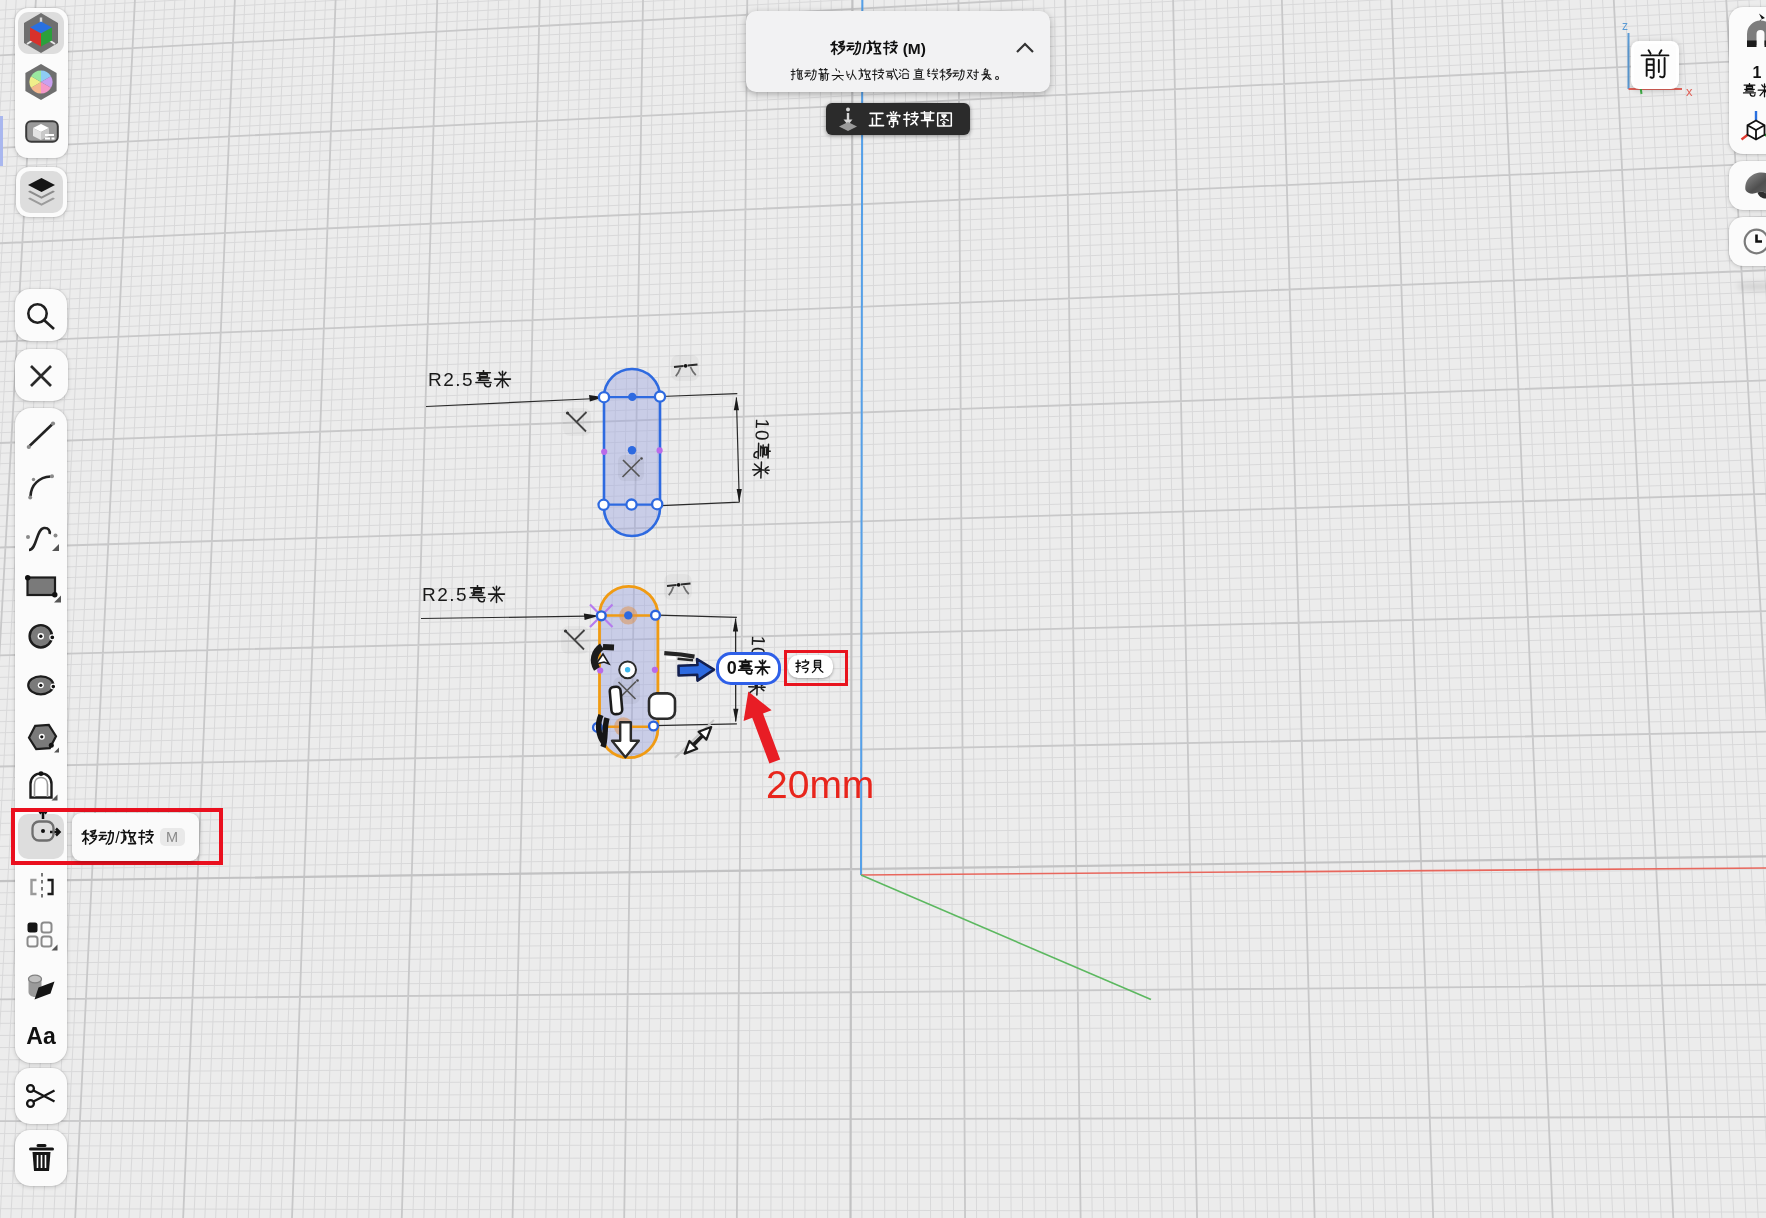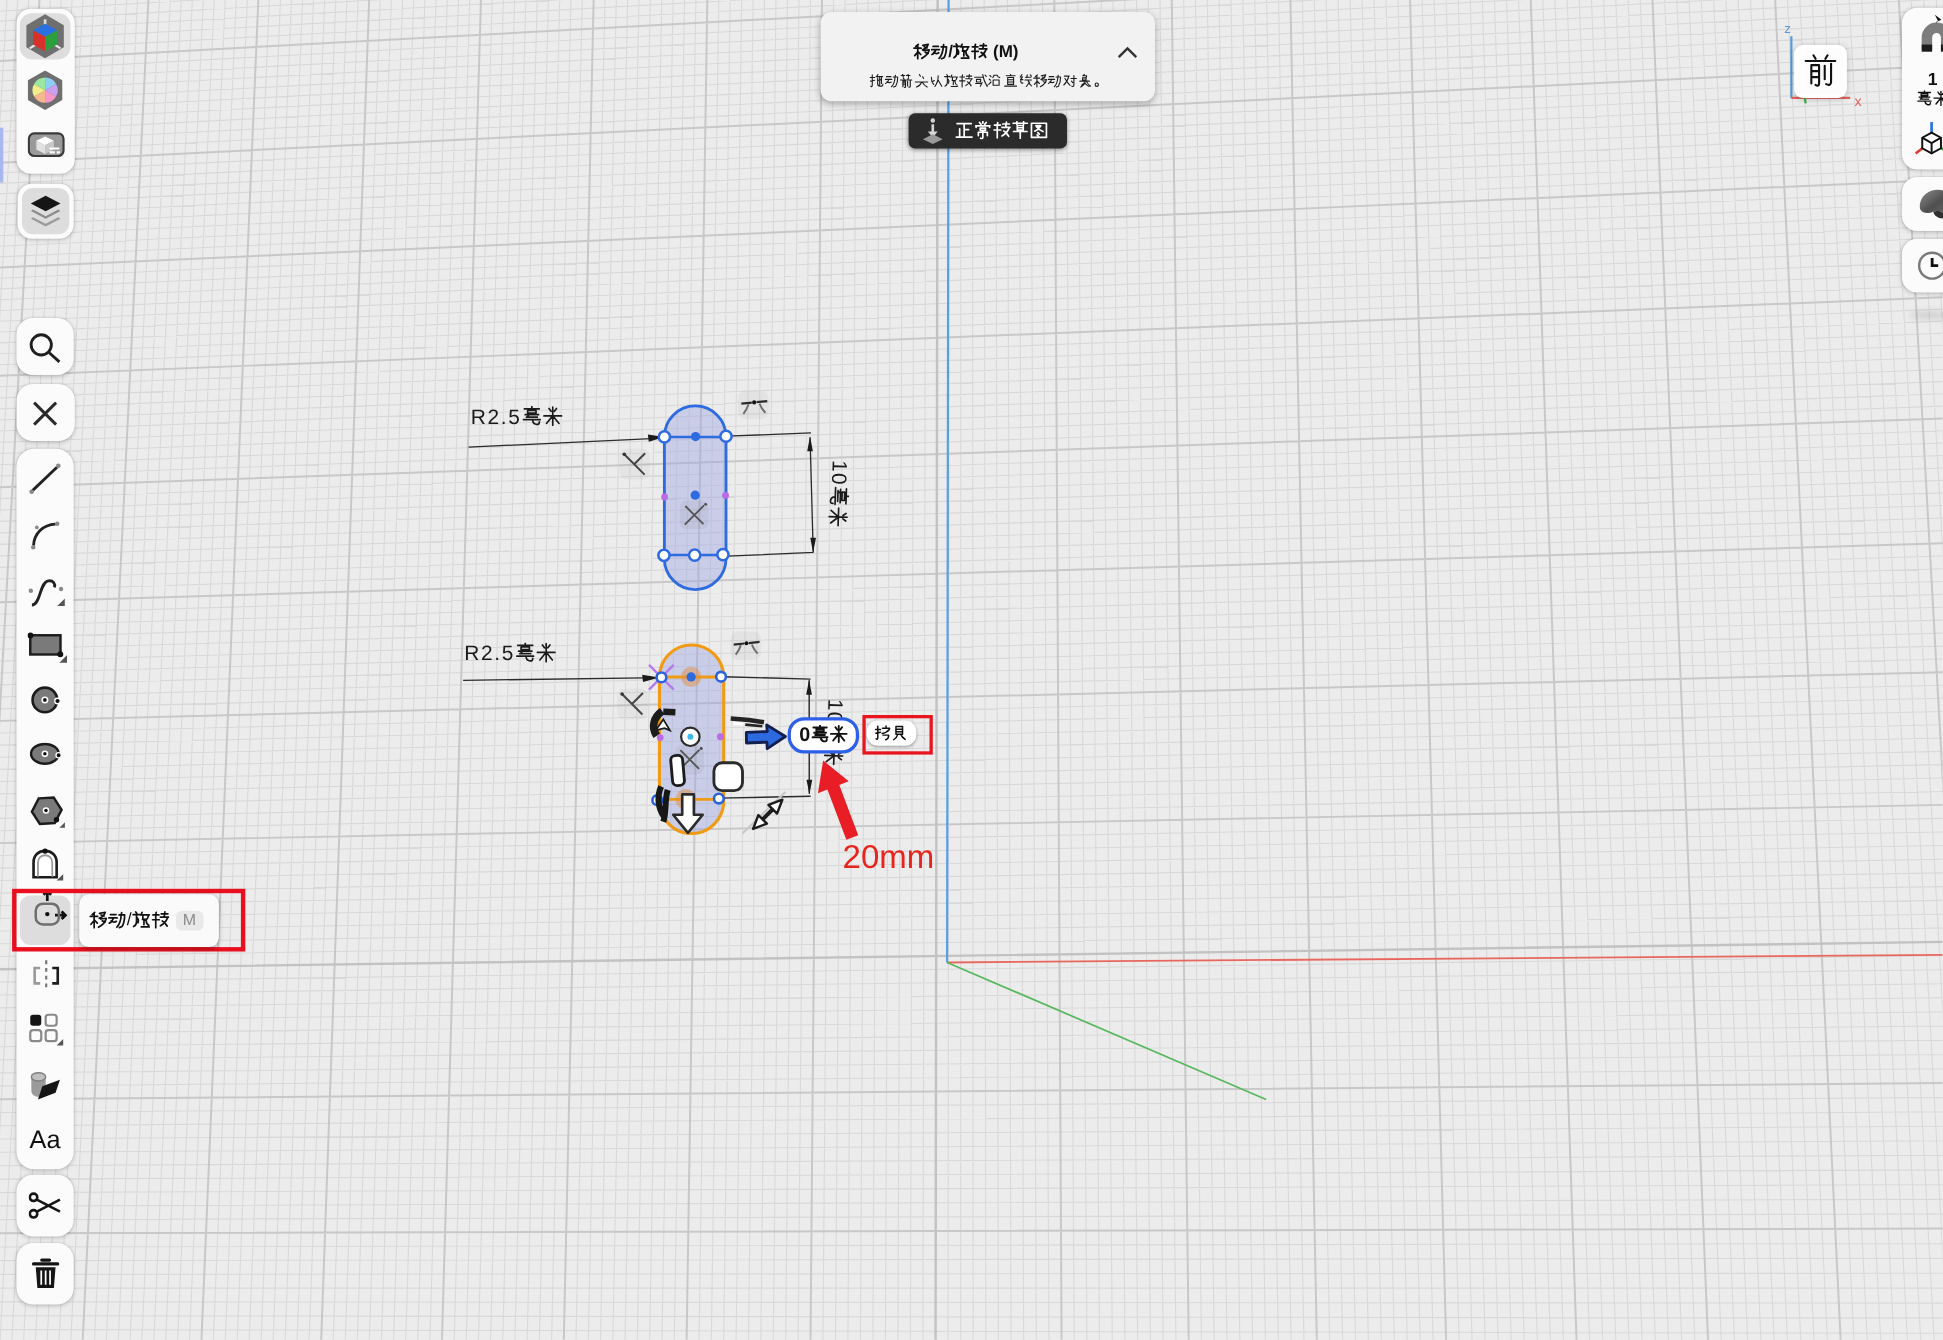--- a/index.html
+++ b/index.html
@@ -280,21 +280,21 @@
     <svg width="15" height="15" viewBox="0 0 100 100" stroke-width="9" style="vertical-align:middle;color:#111;">
       <use href="#g-kao"></use>
     </svg>
     <svg width="15" height="15" viewBox="0 0 100 100" stroke-width="9" style="vertical-align:middle;color:#111;">
       <use href="#g-bei"></use>
     </svg>
   </div>
 
 <div class="abs" style="left:784.4px;top:650.4px;width:64px;height:35.6px;border:3.6px solid #e8141e"></div>
 
-<div class="abs" style="left:766px;top:763px;font-size:30px;color:#e8251c">20mm</div>
+<div class="abs" style="left:766px;top:763px;font-size:39px;color:#e8251c">20mm</div>
 
 <div class="abs" style="left:746px;top:11px;width:304px;height:81px;background:#f2f2f3;border-radius:10px;box-shadow:0 2px 7px rgba(0,0,0,.3)">
 <div class="abs" style="left:0;right:40px;top:28px;text-align:center;font-size:15.5px;font-weight:bold;color:#111;white-space:nowrap"><svg width="16" height="16" viewBox="0 0 100 100" stroke-width="10" style="vertical-align:middle;color:#111;position:relative;top:-1px;">
         <use href="#g-yi2"></use>
       </svg><svg width="16" height="16" viewBox="0 0 100 100" stroke-width="10" style="vertical-align:middle;color:#111;position:relative;top:-1px;">
         <use href="#g-dong"></use>
       </svg><span style="vertical-align:middle">/</span><svg width="16" height="16" viewBox="0 0 100 100" stroke-width="10" style="vertical-align:middle;color:#111;position:relative;top:-1px;">
         <use href="#g-xuan"></use>
       </svg><svg width="16" height="16" viewBox="0 0 100 100" stroke-width="10" style="vertical-align:middle;color:#111;position:relative;top:-1px;">
         <use href="#g-zhuan"></use>
@@ -494,21 +494,21 @@
     <rect x="15.5" y="15.5" width="10" height="10" rx="2.5" fill="none" stroke="#8a8a8a" stroke-width="2"></rect>
     <path d="M25.5 29.5 h6 v-6 Z" fill="#555"></path>
   </svg>
 
 <svg class="abs" style="left:26px;top:974px" width="32" height="28" viewBox="0 0 32 28">
     <path d="M2.5 5 V18 C2.5 20.8 5.4 23 9 23 C12.6 23 15.5 20.8 15.5 18 V5" fill="#9a9a9a"></path>
     <ellipse cx="9" cy="5" rx="6.5" ry="3.8" fill="#c0c0c0" stroke="#808080" stroke-width="1.3"></ellipse>
     <path d="M12.5 13.5 L28.5 7.5 L24.5 19.5 L8.5 25.5 Z" fill="#151515"></path>
   </svg>
 
-<div class="abs" style="left:41px;top:1036px;transform:translate(-50%,-50%);font-size:23px;font-weight:normal;color:#111">Aa</div>
+<div class="abs" style="left:41px;top:1036px;transform:translate(-50%,-50%);font-size:23px;font-weight:bold;color:#111">Aa</div>
 
 <div class="btn" style="left:15px;top:1068px;width:52px;height:56px"></div>
 
 <svg class="abs" style="left:26px;top:1082px" width="31" height="28" viewBox="0 0 31 28">
     <circle cx="4.5" cy="6.5" r="3.4" fill="none" stroke="#151515" stroke-width="2.3"></circle>
     <circle cx="4.5" cy="21.5" r="3.4" fill="none" stroke="#151515" stroke-width="2.3"></circle>
     <path d="M7.5 8.5 L28.5 19.5 M7.5 19.5 L28.5 8.5" stroke="#151515" stroke-width="2.3"></path>
   </svg>
 
 <div class="btn" style="left:15px;top:1130px;width:52px;height:56px"></div>

